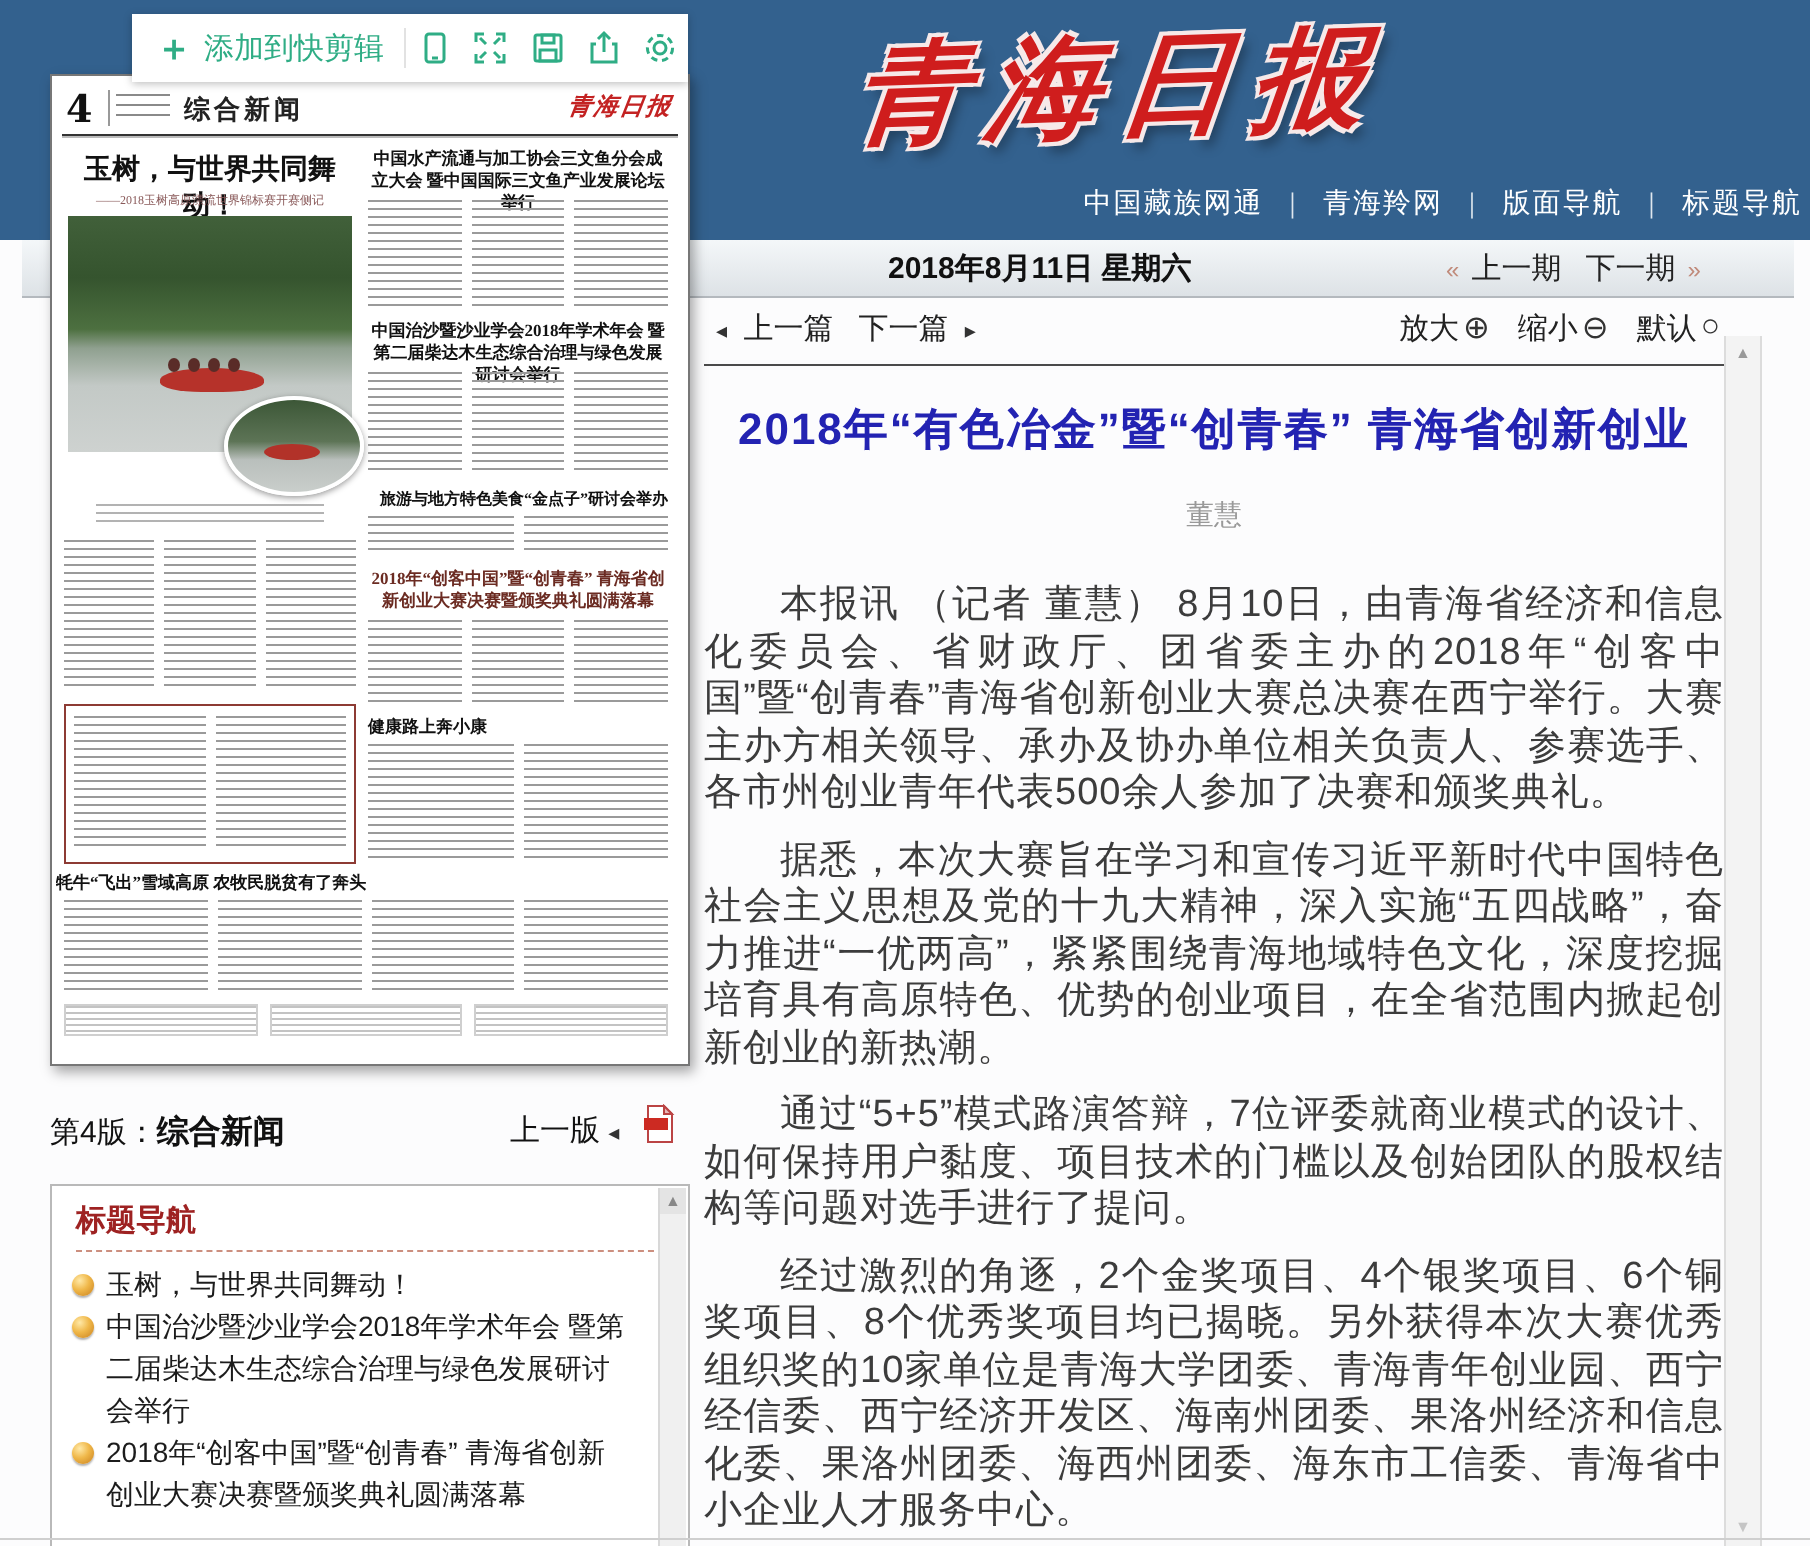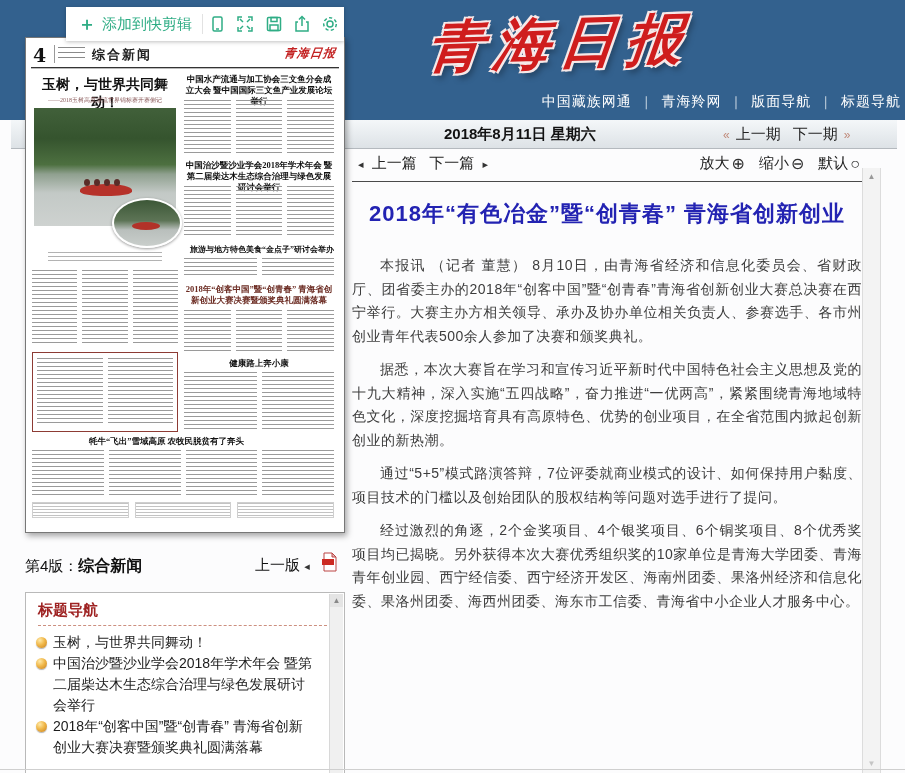--- a/index.html
+++ b/index.html
@@ -67,24 +67,24 @@
   .redbox .cols{position:absolute;left:4px;right:4px;top:5px;bottom:5px;}
 
   .t-sal{left:158px;top:36px;width:150px;font-size:8.5px;font-weight:bold;color:#111;text-align:center;line-height:11px;}
   .rcols1{left:158px;top:62px;width:150px;height:54px;}
   .t-sand{left:158px;top:122px;width:150px;font-size:8.5px;font-weight:bold;color:#111;text-align:center;line-height:11px;}
   .rcols2{left:158px;top:148px;width:150px;height:52px;}
   .t-tour{left:158px;top:206px;width:150px;font-size:8px;font-weight:bold;color:#111;text-align:right;white-space:nowrap;overflow:hidden;}
   .rcols3{left:158px;top:220px;width:150px;height:20px;}
   .t-maker{left:158px;top:246px;width:150px;font-size:8.5px;font-weight:bold;color:#6b2b22;text-align:center;line-height:11px;}
   .rcols4{left:158px;top:272px;width:150px;height:42px;}
-  .t-health{left:158px;top:320px;width:150px;font-size:8.5px;font-weight:bold;color:#111;text-align:center;}
+  .t-health{left:158px;top:320px;width:150px;font-size:8.5px;font-weight:bold;color:#111;}
   .rcols5{left:158px;top:334px;width:150px;height:58px;}
 
-  .t-yak{left:18px;top:398px;width:200px;font-size:8.5px;font-weight:bold;color:#111;text-align:right;white-space:nowrap;overflow:hidden;}
+  .t-yak{left:2px;top:398px;width:200px;font-size:8.5px;font-weight:bold;color:#111;text-align:left;white-space:nowrap;overflow:hidden;}
   .bcols{left:6px;top:412px;width:302px;height:46px;}
   .t-footer{left:6px;top:464px;width:302px;height:16px;display:flex;gap:6px;}
   .t-footer b{position:static;flex:1;border:1px solid #bbb;background:repeating-linear-gradient(#aaa 0 1px,transparent 1px 3px);opacity:.7;display:block;}
 
   
   .edrow{position:absolute;left:25px;top:556px;width:318px;height:26px;font-size:15px;color:#111;}
   .edrow .edname{font-weight:bold;font-size:16px;}
   .edrow .prev-ed{position:absolute;left:230px;top:0;cursor:pointer;color:#111;text-decoration:none;}
   .edrow .tri{font-size:11px;color:#333;}
   .pdficon{position:absolute;left:296px;top:-4px;cursor:pointer;}
@@ -112,21 +112,21 @@
           padding:4px 2px 8px 2px;border-bottom:1px solid #4a4a4a;}
   .artnav a{color:#222;text-decoration:none;cursor:pointer;}
   .artnav .tri{font-size:11px;color:#333;margin:0 4px;}
   .zoomctl{display:flex;gap:14px;}
   .zoomctl a{display:flex;align-items:center;gap:2px;}
   .zoomctl .g{font-size:16px;color:#333;}
   .a-title{margin-top:16px;text-align:center;font-size:22px;font-weight:bold;color:#2323b2;
            line-height:32px;letter-spacing:1px;}
   .a-author{margin-top:18px;text-align:center;font-size:14px;color:#999;}
   .a-body{margin-top:24px;}
-  .a-body p{margin:0 0 10px 0;font-size:14px;color:#3c3c3c;line-height:23.5px;
+  .a-body p{margin:0 0 10px 0;font-size:19px;color:#3c3c3c;line-height:23.5px;
             text-indent:2em;text-align:justify;letter-spacing:.5px;}
 
   
   .mscroll{position:absolute;left:862px;top:168px;width:17px;height:605px;background:#f3f3f3;
            border-left:1px solid #dcdcdc;border-right:1px solid #dcdcdc;}
   .mscroll .up,.mscroll .dn{position:absolute;left:0;width:17px;height:14px;text-align:center;
            font-size:8px;color:#999;line-height:14px;cursor:pointer;}
   .mscroll .up{top:2px;} .mscroll .dn{bottom:2px;color:#c5c5c5;}
   .bottomline{position:absolute;left:0;top:769px;width:905px;height:1px;background:#cfcfcf;}
 </style>
@@ -318,20 +318,21 @@
           </a>
         <a>
             <span>默认</span>
             <span class="g">○</span>
           </a>
       </span>
     </div>
     <div class="a-title">
       <div>2018年“有色冶金”暨“创青春” 青海省创新创业</div>
     </div>
+    <div class="a-author">董慧</div>
     <div class="a-body">
       <p>本报讯 （记者 董慧） 8月10日，由青海省经济和信息化委员会、省财政厅、团省委主办的2018年“创客中国”暨“创青春”青海省创新创业大赛总决赛在西宁举行。大赛主办方相关领导、承办及协办单位相关负责人、参赛选手、各市州创业青年代表500余人参加了决赛和颁奖典礼。</p>
       <p>据悉，本次大赛旨在学习和宣传习近平新时代中国特色社会主义思想及党的十九大精神，深入实施“五四战略”，奋力推进“一优两高”，紧紧围绕青海地域特色文化，深度挖掘培育具有高原特色、优势的创业项目，在全省范围内掀起创新创业的新热潮。</p>
       <p>通过“5+5”模式路演答辩，7位评委就商业模式的设计、如何保持用户黏度、项目技术的门槛以及创始团队的股权结构等问题对选手进行了提问。</p>
       <p>经过激烈的角逐，2个金奖项目、4个银奖项目、6个铜奖项目、8个优秀奖项目均已揭晓。另外获得本次大赛优秀组织奖的10家单位是青海大学团委、青海青年创业园、西宁经信委、西宁经济开发区、海南州团委、果洛州经济和信息化委、果洛州团委、海西州团委、海东市工信委、青海省中小企业人才服务中心。</p>
     </div>
   </div>
 
   <div class="mscroll">
     <span class="up">▲</span>

